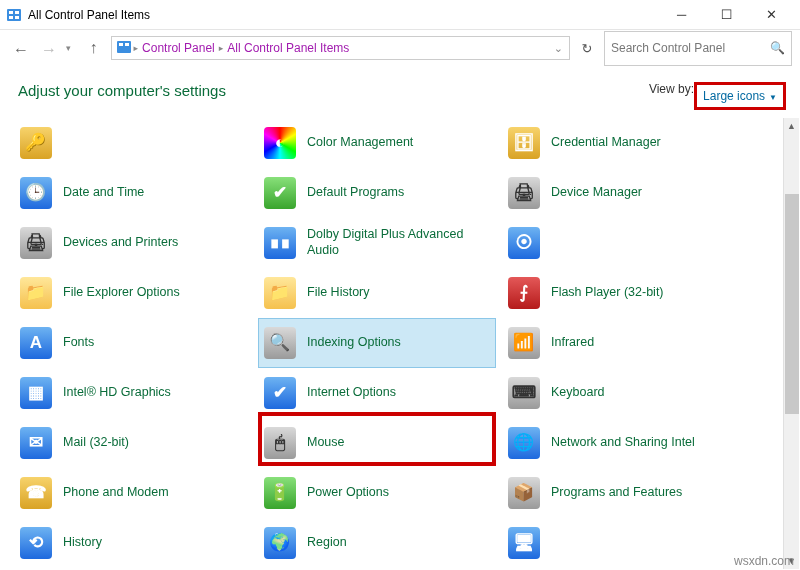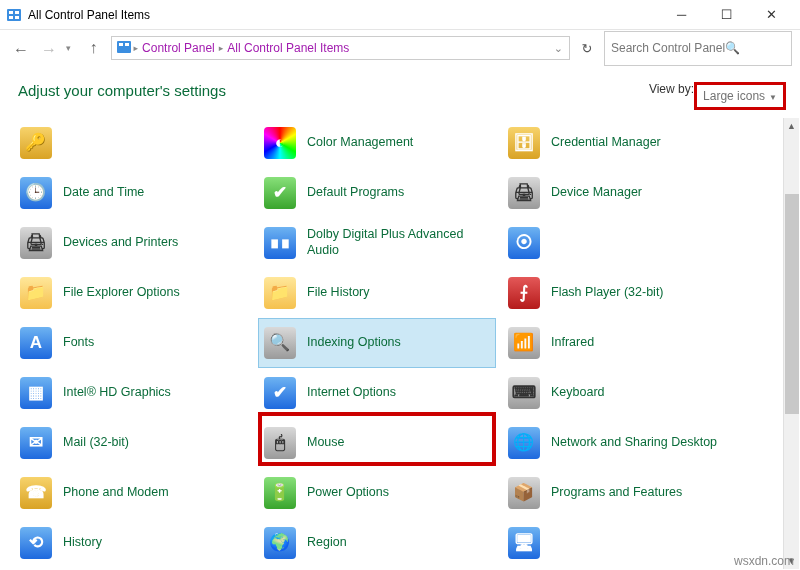--- a/index.html
+++ b/index.html
@@ -11,27 +11,27 @@
   .win-btns div { width:45px; height:28px; display:flex; align-items:center; justify-content:center; font-size:13px; color:#333; }
   .nav-bar { display:flex; align-items:center; height:36px; padding:0 8px 0 10px; gap:6px;}
   .nav-arrow { width:22px; height:22px; display:flex; align-items:center; justify-content:center; color:#666; font-size:16px;}
   .nav-arrow.disabled { color:#bbb; }
   .dd-caret { font-size:9px; color:#888; margin-right:6px;}
   .address { flex:1; display:flex; align-items:center; border:1px solid #ccc; height:24px; padding:0 4px; font-size:12px; background:#fff;}
   .address .crumb { color:#a21caf; margin:0 2px;}
   .address .sep { color:#888; margin:0 2px; font-size:9px;}
   .addr-end { margin-left:auto; display:flex; align-items:center; gap:6px;}
   .refresh { width:22px; height:22px; display:flex; align-items:center; justify-content:center; font-size:13px; color:#555;}
-  .search { width:188px; border:1px solid #ccc; height:35px; display:flex; align-items:center; padding:0 6px; font-size:12px; color:#777; }
+  .search { width:188px; border:1px solid #ccc; height:35px; display:flex; align-items:center; padding:0 6px; font-size:12px; color:#777; justify-content:space-between;}
   .search .mag { color:#888; font-size:12px;}
   .header-row { display:flex; align-items:flex-start; padding:16px 14px 8px 18px; }
   .header-row .heading { color:#0a6c3a; font-size:15px; flex:1;}
   .viewby { font-size:12px; color:#333; }
   .viewby-box { border:3px solid #cc0000; padding:4px 6px; display:flex; align-items:center; gap:6px;}
-  .viewby-link { color:#737373; font-size:12px;}
+  .viewby-link { color:#0369a1; font-size:12px;}
   .viewby-link .tri { font-size:8px; margin-left:4px;}
   .content { position:relative; padding:0 12px 0 14px; height:460px; overflow:hidden;}
   .grid { display:grid; grid-template-columns: repeat(3, 238px); grid-auto-rows:50px; column-gap:6px; row-gap:0;}
   .item { display:flex; align-items:center; gap:10px; padding:3px 4px; border:1px solid transparent; font-size:12.5px; color:#0a6c3a; line-height:1.25;}
   .item .icon { width:34px; height:34px; flex-shrink:0; display:flex; align-items:center; justify-content:center; font-size:24px;}
   .item .lbl { max-width:170px; }
   .item.sel { background:#cce8f6; border:1px solid #8cc7e8;}
   .hl-box { position:absolute; border:4px solid #cc0000; pointer-events:none; left:258px; top:294px; width:238px; height:54px;}
   .scroll-track { position:absolute; right:1px; top:118px; width:16px; bottom:1px; background:#f0f0f0; border-left:1px solid #e0e0e0;}
   .scroll-btn { height:16px; display:flex; align-items:center; justify-content:center; color:#666; font-size:9px;}
@@ -221,21 +221,21 @@
       <div class="item">
         <div class="icon">
           <div class="ic c-gry">🖱</div>
         </div>
         <div class="lbl">Mouse</div>
       </div>
       <div class="item">
         <div class="icon">
           <div class="ic c-blu">🌐</div>
         </div>
-        <div class="lbl">Network and Sharing Desktop</div>
+        <div class="lbl">Network and Sharing Intel</div>
       </div>
       <div class="item">
         <div class="icon">
           <div class="ic c-yel">☎</div>
         </div>
         <div class="lbl">Phone and Modem</div>
       </div>
       <div class="item">
         <div class="icon">
           <div class="ic c-grn">🔋</div>

